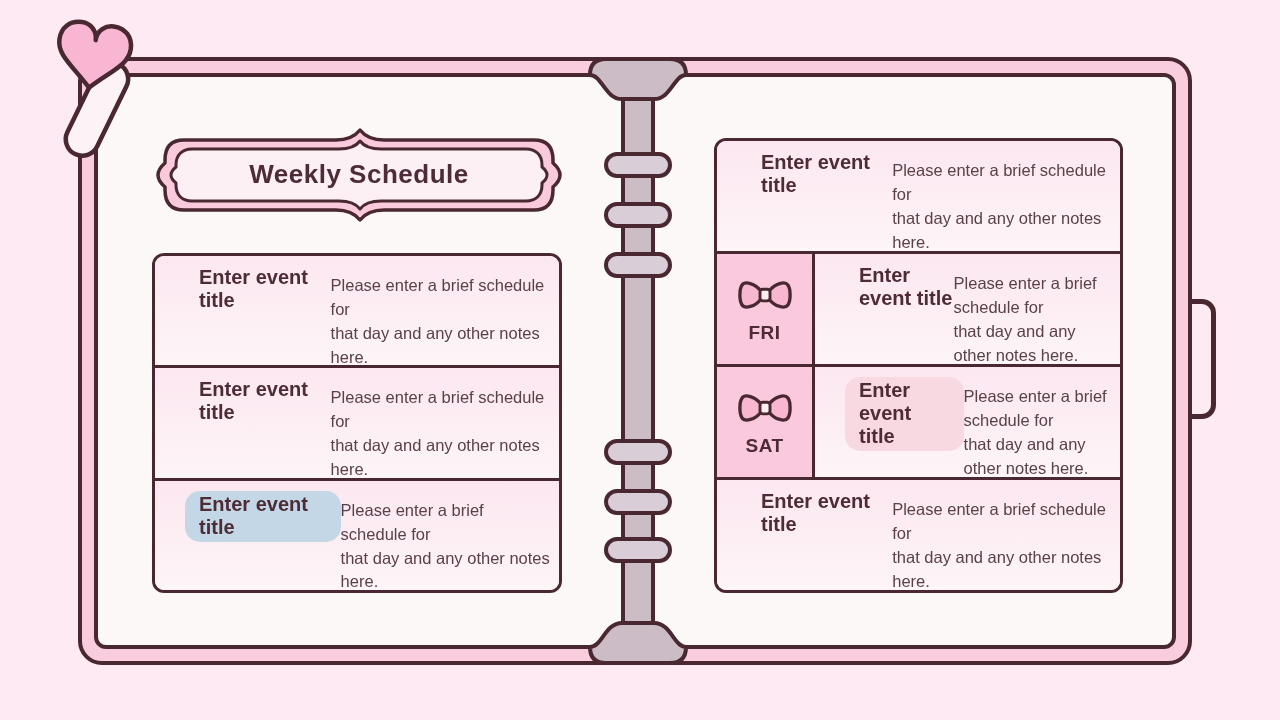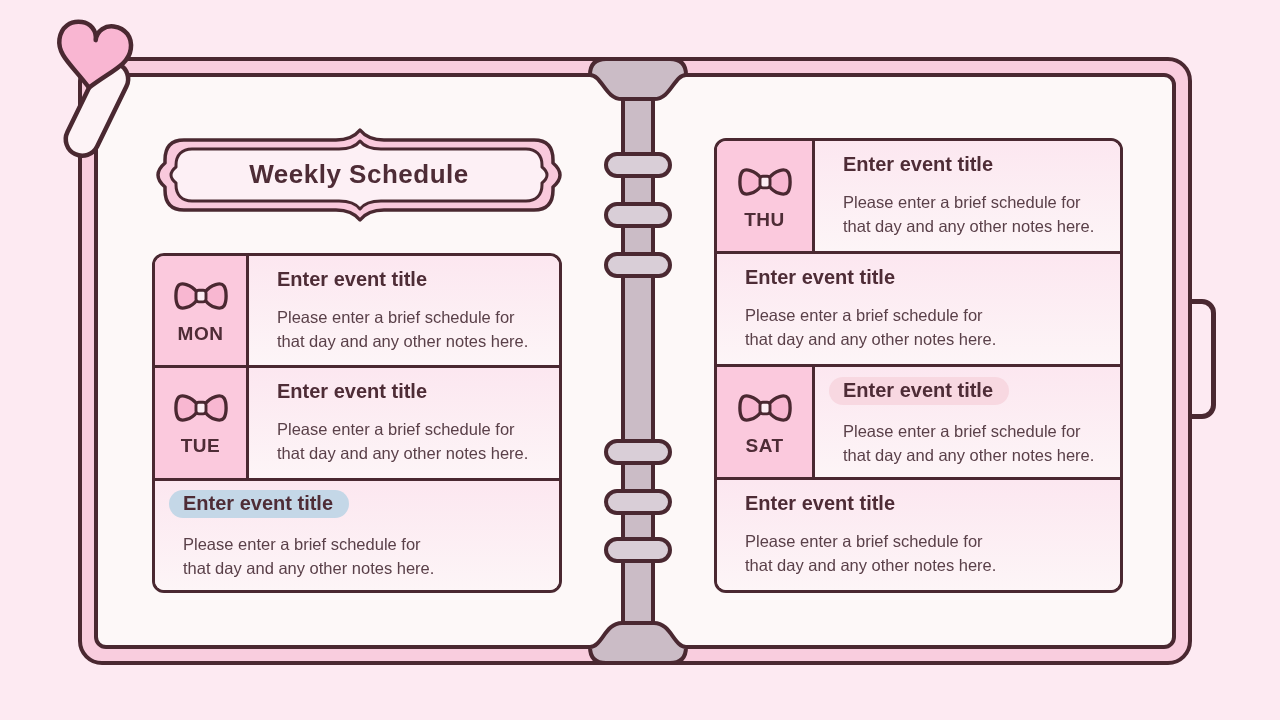--- a/index.html
+++ b/index.html
@@ -32,22 +32,22 @@
   .stack.right{left:714px;top:138px;width:409px;height:455px;}
   .row{flex:1;display:flex;border-bottom:3px solid var(--ink);min-height:0;}
   .row:last-child{border-bottom:none;}
   .day-cell{flex:0 0 94px;background:var(--day-col);border-right:3px solid var(--ink);
     display:flex;flex-direction:column;align-items:center;justify-content:center;gap:7px;box-sizing:border-box;}
   .stack.right .day-cell{flex-basis:98px;}
   .bow-svg{width:58px;height:40px;display:block;}
   .bow-loop{fill:var(--bow-fill);stroke:var(--ink);stroke-width:4;stroke-linejoin:round;}
   .bow-knot{fill:var(--bow-knot);stroke:var(--ink);stroke-width:3.5;}
   .day-label{font-size:19px;font-weight:bold;color:var(--title-ink);letter-spacing:.5px;}
-  .content-cell{flex:1;display:flex;flex-direction:column;justify-content:center;
-    padding:10px 8px 10px 28px;box-sizing:border-box;
+  .content-cell{flex:1;display:flex;flex-direction:row;
+    padding:10px 8px 10px 44px;box-sizing:border-box;
     background:linear-gradient(180deg,var(--content-top),var(--content-bottom));}
   .event-title{font-size:20px;font-weight:bold;color:var(--title-ink);margin-bottom:7px;align-self:flex-start;}
   .event-title.hl-blue{background:var(--hl-blue);border-radius:15px;padding:2px 16px 3px 14px;margin-left:-14px;}
   .event-title.hl-pink{background:var(--hl-pink);border-radius:15px;padding:2px 16px 3px 14px;margin-left:-14px;}
   .event-desc{font-size:16.5px;color:var(--body-ink);line-height:1.45;margin-top:8px;}
   .event-desc span{display:block;}
 
   
   .spine{position:absolute;left:578px;top:53px;width:120px;height:616px;z-index:3;}
   .sp-bar{fill:var(--spine-bar);stroke:var(--ink);stroke-width:4;stroke-linejoin:round;}
@@ -80,41 +80,29 @@
   </div>
 
   <svg class="banner-svg" viewBox="0 0 418 97">
     <path class="banner-outer" d="M34 13 L186 13 Q202 13 210 3 Q218 13 234 13 L384 13 C397 13 403 20 403 33 L403 36 Q417 48 403 60 L403 63 C403 76 397 83 384 83 L234 83 Q218 83 210 93 Q202 83 186 83 L34 83 C21 83 15 76 15 63 L15 60 Q1 48 15 36 L15 33 C15 20 21 13 34 13 Z"></path>
     <path class="banner-inner" d="M42 22 L189 22 Q204 22 210 14 Q216 22 231 22 L376 22 C386 22 392 28 392 38 L392 40 Q402 48 392 56 L392 58 C392 68 386 74 376 74 L231 74 Q216 74 210 82 Q204 74 189 74 L42 74 C32 74 26 68 26 58 L26 56 Q16 48 26 40 L26 38 C26 28 32 22 42 22 Z"></path>
   </svg>
   <div class="banner-text">Weekly Schedule</div>
 
   <div class="stack left">
     <div class="row">
-      <div class="day-cell">
-        <svg class="bow-svg" viewBox="-2 -2 68 48">
-            <use href="#bow"></use>
-          </svg>
-        <span class="day-label">MON</span>
-      </div>
       <div class="content-cell">
         <div class="event-title">Enter event title</div>
         <div class="event-desc">
           <span>Please enter a brief schedule for</span>
           <span>that day and any other notes here.</span>
         </div>
       </div>
     </div>
     <div class="row">
-      <div class="day-cell">
-        <svg class="bow-svg" viewBox="-2 -2 68 48">
-            <use href="#bow"></use>
-          </svg>
-        <span class="day-label">TUE</span>
-      </div>
       <div class="content-cell">
         <div class="event-title">Enter event title</div>
         <div class="event-desc">
           <span>Please enter a brief schedule for</span>
           <span>that day and any other notes here.</span>
         </div>
       </div>
     </div>
     <div class="row">
       <div class="content-cell">
@@ -122,35 +110,35 @@
         <div class="event-desc">
           <span>Please enter a brief schedule for</span>
           <span>that day and any other notes here.</span>
         </div>
       </div>
     </div>
   </div>
 
   <div class="stack right">
     <div class="row">
-      <div class="day-cell">
-        <svg class="bow-svg" viewBox="-2 -2 68 48">
-            <use href="#bow"></use>
-          </svg>
-        <span class="day-label">THU</span>
-      </div>
       <div class="content-cell">
         <div class="event-title">Enter event title</div>
         <div class="event-desc">
           <span>Please enter a brief schedule for</span>
           <span>that day and any other notes here.</span>
         </div>
       </div>
     </div>
     <div class="row">
+      <div class="day-cell">
+        <svg class="bow-svg" viewBox="-2 -2 68 48">
+            <use href="#bow"></use>
+          </svg>
+        <span class="day-label">FRI</span>
+      </div>
       <div class="content-cell">
         <div class="event-title">Enter event title</div>
         <div class="event-desc">
           <span>Please enter a brief schedule for</span>
           <span>that day and any other notes here.</span>
         </div>
       </div>
     </div>
     <div class="row">
       <div class="day-cell">

